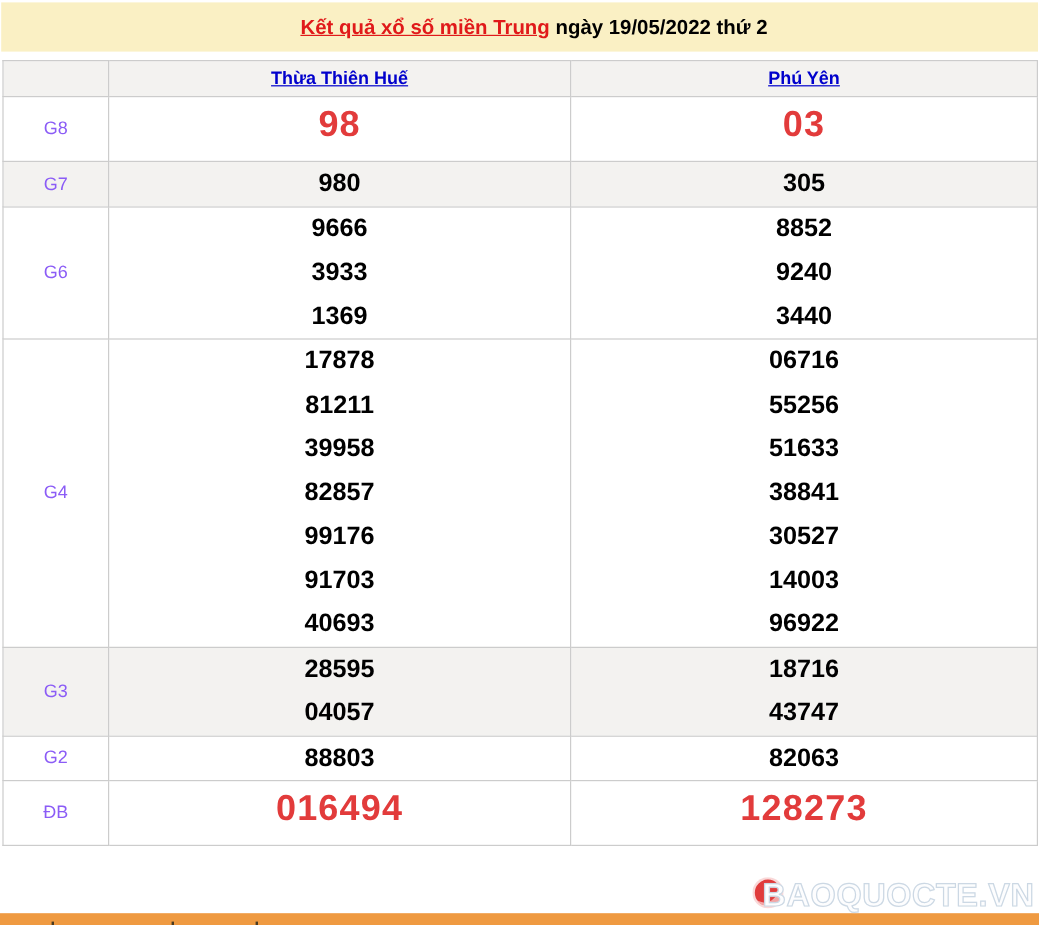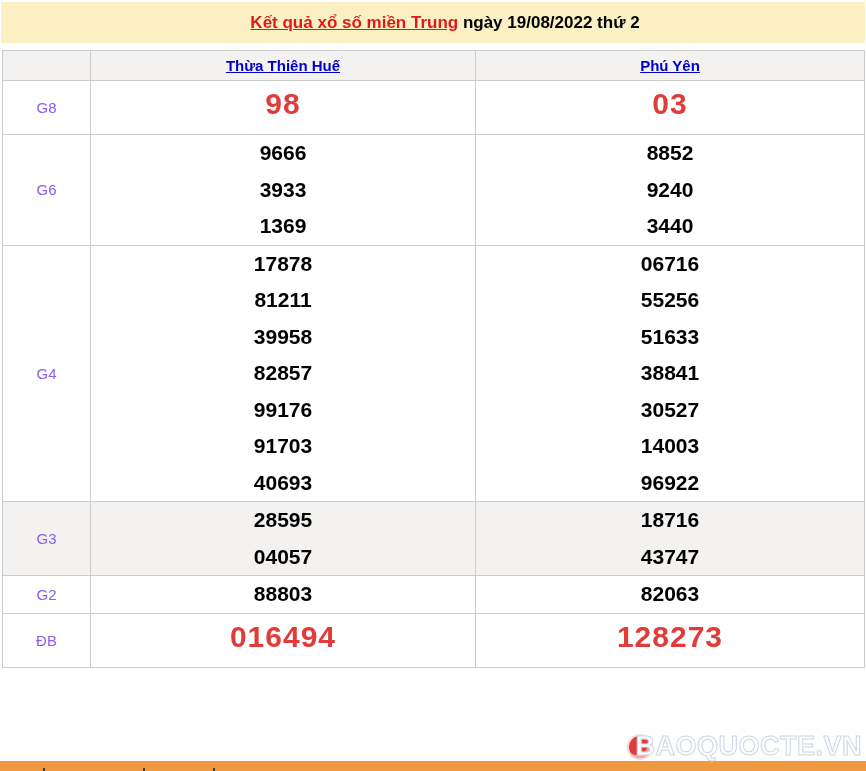--- a/index.html
+++ b/index.html
@@ -83,21 +83,21 @@
     color: var(--num-red, #e23b3b);
     letter-spacing: 1px;
   }
 
   
   .watermark {
     position: absolute;
     right: 4px;
     bottom: 9px;
     display: flex;
-    align-items: center;
+    align-items: flex-start;
     z-index: 10;
   }
   .wm-logo {
     width: 26px;
     height: 26px;
     border-radius: 50%;
     background: #e03c3c;
     border: 2px solid rgba(255,255,255,0.8);
     box-shadow: inset -3px -3px 0 rgba(255,255,255,0.55);
     margin-right: -18px;
@@ -126,21 +126,21 @@
     bottom: 0;
     width: 2px;
     height: 3px;
     background: #4a3a20;
     box-shadow: 100px 0 0 #4a3a20, 170px 0 0 #4a3a20;
   }
 </style>
 </head>
 <body>
 
-<div class="banner"><a class="title-link">Kết quả xổ số miền Trung</a><span class="title-suffix"> ngày 19/08/2022 thứ 2</span></div>
+<div class="banner"><a class="title-link">Kết quả xổ số miền Trung</a><span class="title-suffix"> ngày 19/05/2022 thứ 2</span></div>
 
 <table>
   <colgroup>
     <col class="c-label">
     <col class="c-hue">
     <col class="c-py">
   </colgroup>
   <thead>
     <tr>
       <th class="corner"></th>
@@ -151,20 +151,29 @@
   <tbody>
       <tr class="row-big">
         <td class="label-cell">G8</td>
         <td class="num-cell">
           <div class="num">98</div>
         </td>
         <td class="num-cell">
           <div class="num">03</div>
         </td>
       </tr>
+      <tr class="alt">
+        <td class="label-cell">G7</td>
+        <td class="num-cell">
+          <div class="num">980</div>
+        </td>
+        <td class="num-cell">
+          <div class="num">305</div>
+        </td>
+      </tr>
       <tr>
         <td class="label-cell">G6</td>
         <td class="num-cell">
           <div class="num">9666</div>
           <div class="num">3933</div>
           <div class="num">1369</div>
         </td>
         <td class="num-cell">
           <div class="num">8852</div>
           <div class="num">9240</div>

